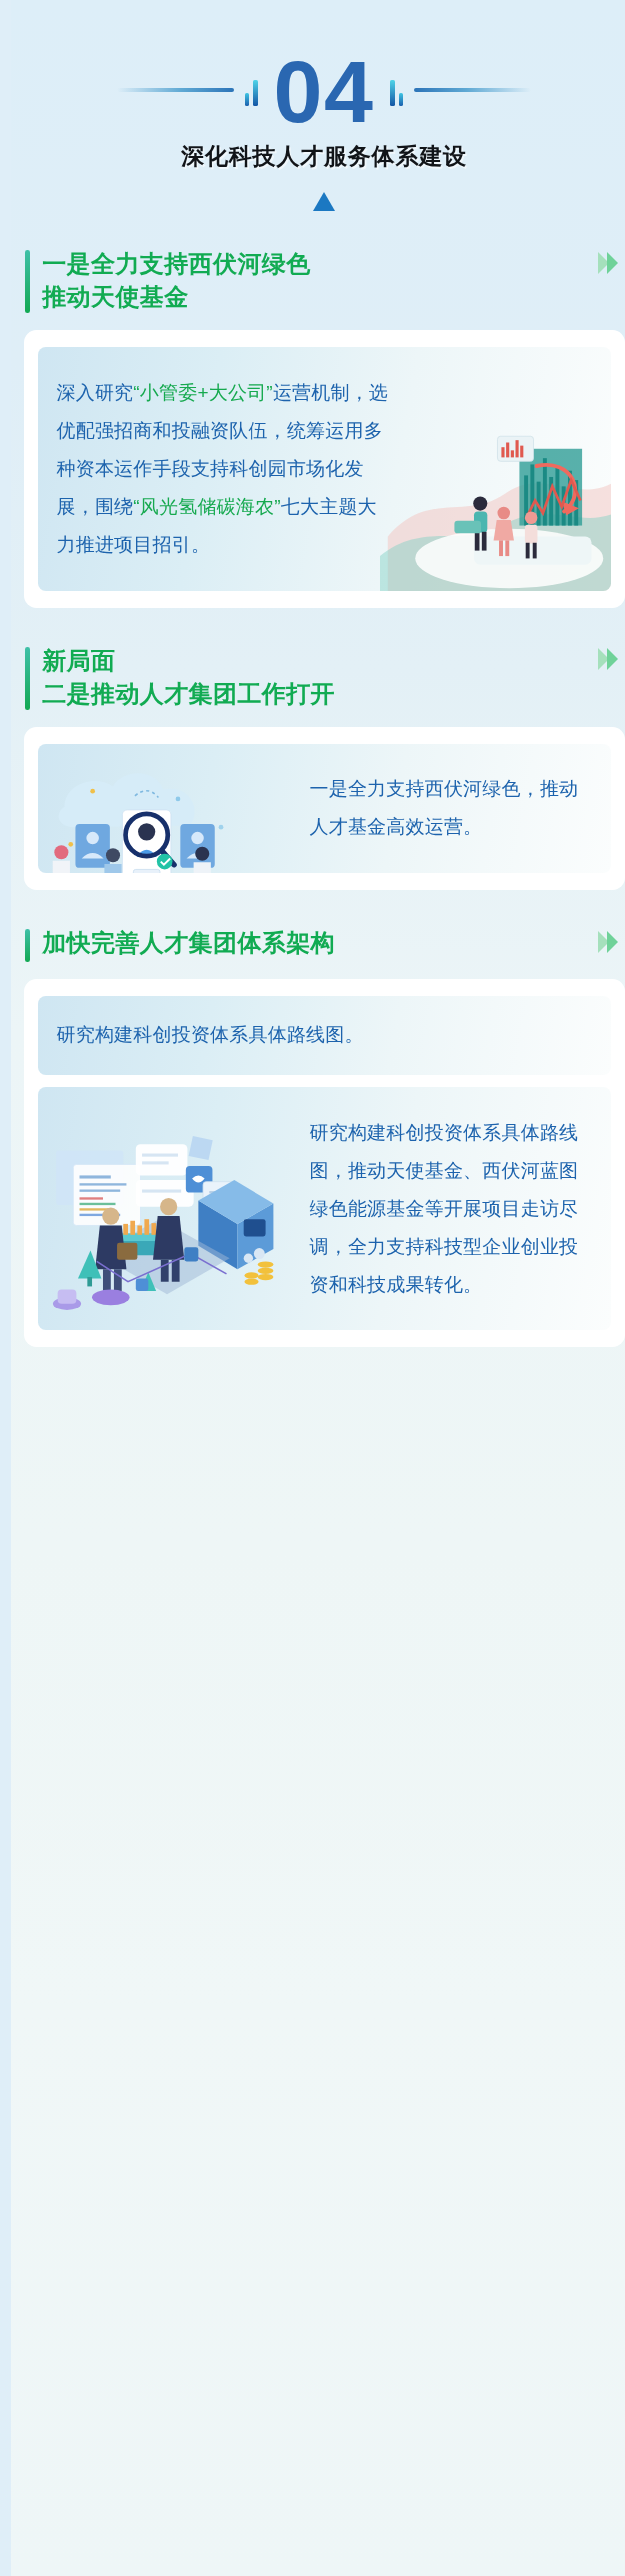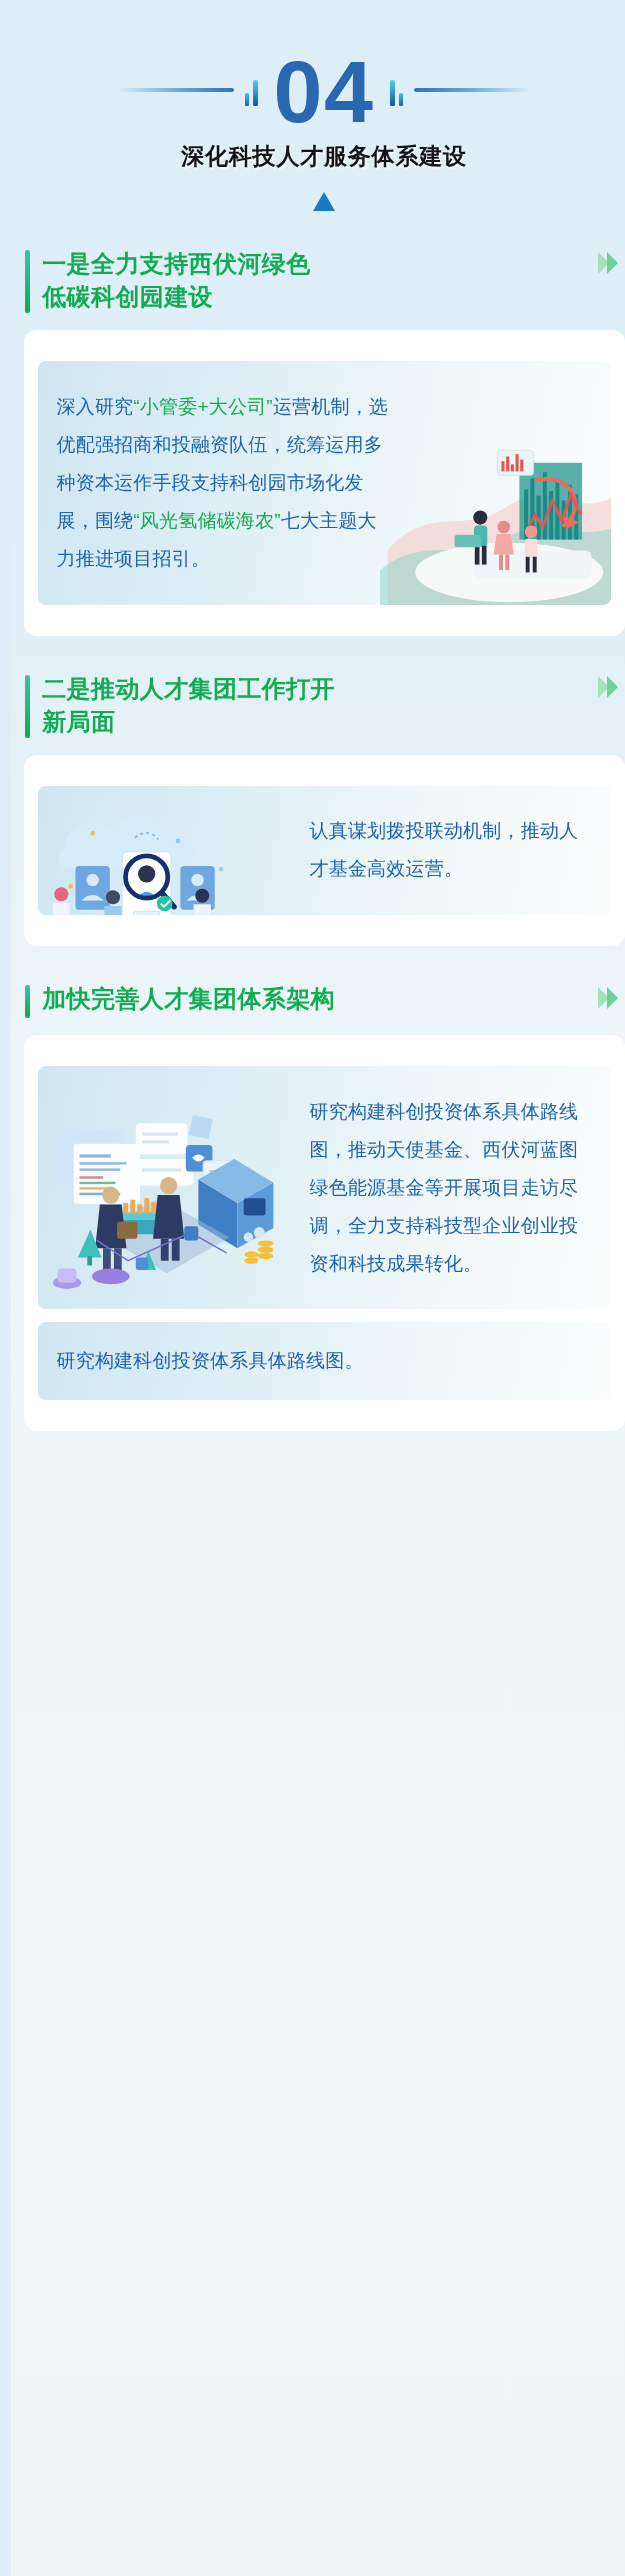--- a/index.html
+++ b/index.html
@@ -129,21 +129,21 @@
     border-bottom: 11.7px solid transparent;
     border-left: 11.7px solid #a5e0bc;
   }
   .chev.c2 { border-left-color: #6fd299; margin-left: -2.3px; }
 
   
   .panel {
     margin: 17px 12.5px 0 12.5px;
     background: #ffffff;
     border-radius: 12.5px;
-    padding: 31px 14px;
+    padding: 17px 14px;
   }
 
   
   .card {
     position: relative;
     border-radius: 7.8px;
     overflow: hidden;
     background: linear-gradient(100deg, #cfe6f2 0%, #dbeef5 30%, #edf6f8 62%, #fbfdfd 100%);
     margin-bottom: 12.5px;
   }
@@ -199,21 +199,21 @@
     <div class="tri-wrap">
       <div class="triangle"></div>
     </div>
   </div>
 
   <div id="sections-root">
       <div class="section-head">
         <div class="sec-bar"></div>
         <div class="sec-text">
           <div>一是全力支持西伏河绿色</div>
-          <div>低碳科创园建设</div>
+          <div>推动天使基金</div>
         </div>
         <div class="chevrons">
           <span class="chev"></span>
           <span class="chev c2"></span>
         </div>
       </div>
       <div class="panel">
         <div class="card narrow pad-lg">
           <div class="illus illus-a">
 <svg viewBox="0 0 300 220" xmlns="http://www.w3.org/2000/svg">
@@ -266,22 +266,22 @@
 </svg>
 </div>
           <div class="card-body">
             <p class="card-text"><span>深入研究</span><span class="hl">“小管委+大公司”</span><span>运营机制，选优配强招商和投融资队伍，统筹运用多种资本运作手段支持科创园市场化发展，围绕</span><span class="hl">“风光氢储碳海农”</span><span>七大主题大力推进项目招引。</span></p>
           </div>
         </div>
       </div>
       <div class="section-head">
         <div class="sec-bar"></div>
         <div class="sec-text">
+          <div>新局面</div>
           <div>二是推动人才集团工作打开</div>
-          <div>新局面</div>
         </div>
         <div class="chevrons">
           <span class="chev"></span>
           <span class="chev c2"></span>
         </div>
       </div>
       <div class="panel">
         <div class="card narrow-r pad-lg">
           <div class="illus illus-b">
 <svg viewBox="0 0 290 200" xmlns="http://www.w3.org/2000/svg">
@@ -313,35 +313,40 @@
     <path d="M81 143 h22 v32 h-22 z" fill="#9fc8ea"></path>
   </g>
   <g>
     <circle cx="206" cy="130" r="9" fill="#2a3350"></circle>
     <path d="M195 141 h22 v34 h-22 z" fill="#eef3f8"></path>
   </g>
   <rect x="118" y="150" width="34" height="26" rx="3" fill="#e8f1fa" stroke="#c7dcee"></rect>
 </svg>
 </div>
           <div class="card-body">
-            <p class="card-text"><span>认真谋划拨投联动机制，推动人才基金高效运营。</span></p>
+            <p class="card-text"><span>一是全力支持西伏河绿色，推动人才基金高效运营。</span></p>
           </div>
         </div>
       </div>
       <div class="section-head">
         <div class="sec-bar"></div>
         <div class="sec-text">
           <div>加快完善人才集团体系架构</div>
         </div>
         <div class="chevrons">
           <span class="chev"></span>
           <span class="chev c2"></span>
         </div>
       </div>
       <div class="panel">
+        <div class="card">
+          <div class="card-body">
+            <p class="card-text"><span>研究构建科创投资体系具体路线图。</span></p>
+          </div>
+        </div>
         <div class="card narrow-r pad-lg">
           <div class="illus illus-c">
 <svg viewBox="0 0 330 270" xmlns="http://www.w3.org/2000/svg">
   <rect x="18" y="44" width="86" height="70" rx="4" fill="#cfe4f8" opacity=".75"></rect>
   <rect x="40" y="62" width="86" height="78" rx="4" fill="#ffffff" opacity=".9" stroke="#d4e6f6"></rect>
   <g fill="#8fb6dd">
                 <rect x="48" y="76" width="40" height="4"></rect>
                 <rect x="48" y="86" width="60" height="3"></rect>
   <rect x="48" y="94" width="52" height="3"></rect>
               </g>
@@ -406,22 +411,17 @@
   <rect x="20" y="222" width="24" height="18" rx="5" fill="#c6bdf2"></rect>
   <path d="M70 186 L110 212 L190 176 L236 202" stroke="#7a6fd0" stroke-width="2" fill="none"></path>
   <rect x="182" y="168" width="18" height="18" rx="3" fill="#3f7fc4"></rect>
   <rect x="120" y="208" width="16" height="16" rx="3" fill="#4e8fd6"></rect>
 </svg>
 </div>
           <div class="card-body">
             <p class="card-text"><span>研究构建科创投资体系具体路线图，推动天使基金、西伏河蓝图绿色能源基金等开展项目走访尽调，全力支持科技型企业创业投资和科技成果转化。</span></p>
           </div>
         </div>
-        <div class="card">
-          <div class="card-body">
-            <p class="card-text"><span>研究构建科创投资体系具体路线图。</span></p>
-          </div>
-        </div>
       </div>
     </div>
 
 </div>
 
 
 </body></html>

